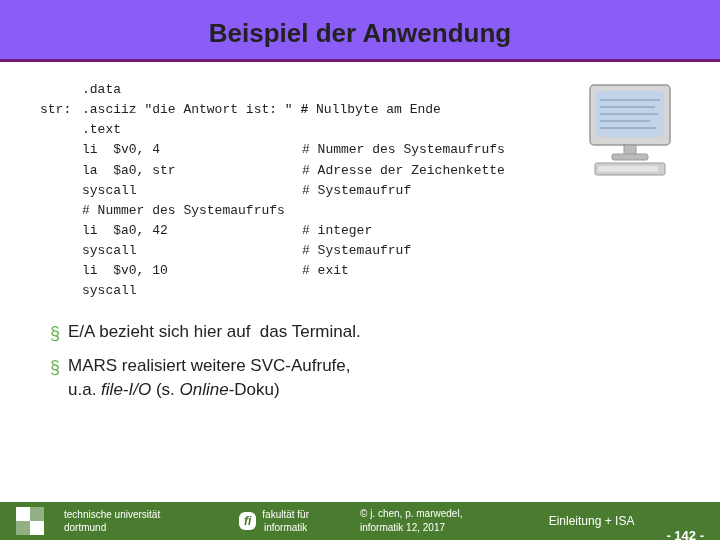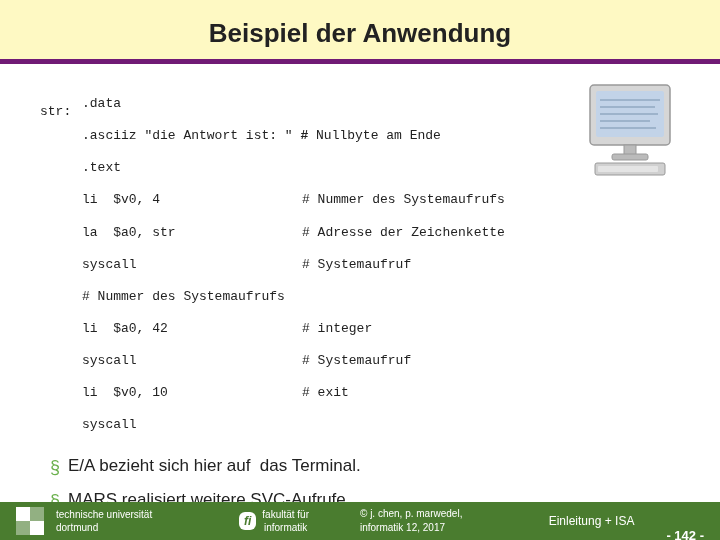--- a/index.html
+++ b/index.html
@@ -7,23 +7,23 @@
       width: 720px;
       height: 540px;
       background: #fff;
       font-family: Arial, sans-serif;
       overflow: hidden;
       position: relative;
     }
 
     
     .header {
-      background: #fef9c3;
+      background: #8b5cf6;
       padding: 18px 40px 10px 40px;
-      border-bottom: 5px solid #701a75;
+      border-bottom: 3px solid #701a75;
     }
     .header h1 {
       font-size: 26px;
       font-weight: bold;
       color: #222;
       text-align: center;
     }
 
     
     .main {
@@ -53,21 +53,20 @@
       font-size: 13px;
       color: #222;
       line-height: 1.55;
       flex: 1;
     }
 
     .code-line {
       display: flex;
       flex-direction: row;
       white-space: pre;
-      margin-top: 12px;
     }
 
     .code-instruction {
       min-width: 220px;
     }
 
     .code-comment {
       color: #222;
     }
 
@@ -295,21 +294,21 @@
     <div class="footer-left">
       <div class="tu-logo">
 
         <svg width="32" height="28" viewBox="0 0 32 28">
           <rect x="0" y="0" width="14" height="14" fill="#fff"></rect>
           <rect x="0" y="14" width="14" height="14" fill="#fff" opacity="0.4"></rect>
           <rect x="14" y="0" width="14" height="14" fill="#fff" opacity="0.4"></rect>
           <rect x="14" y="14" width="14" height="14" fill="#fff"></rect>
         </svg>
       </div>
-      <div class="footer-text" style="white-space:pre-line;">technische universität
+      <div class="footer-text" style="white-space:pre-line;margin-left:8px;">technische universität
 dortmund</div>
     </div>
 
     <div class="footer-center">
       <div style="display:flex;align-items:center;gap:6px;">
         <div class="fi-logo-box">fi</div>
         <div class="footer-center-text" style="white-space:pre-line;">fakultät für
 informatik</div>
       </div>
     </div>

